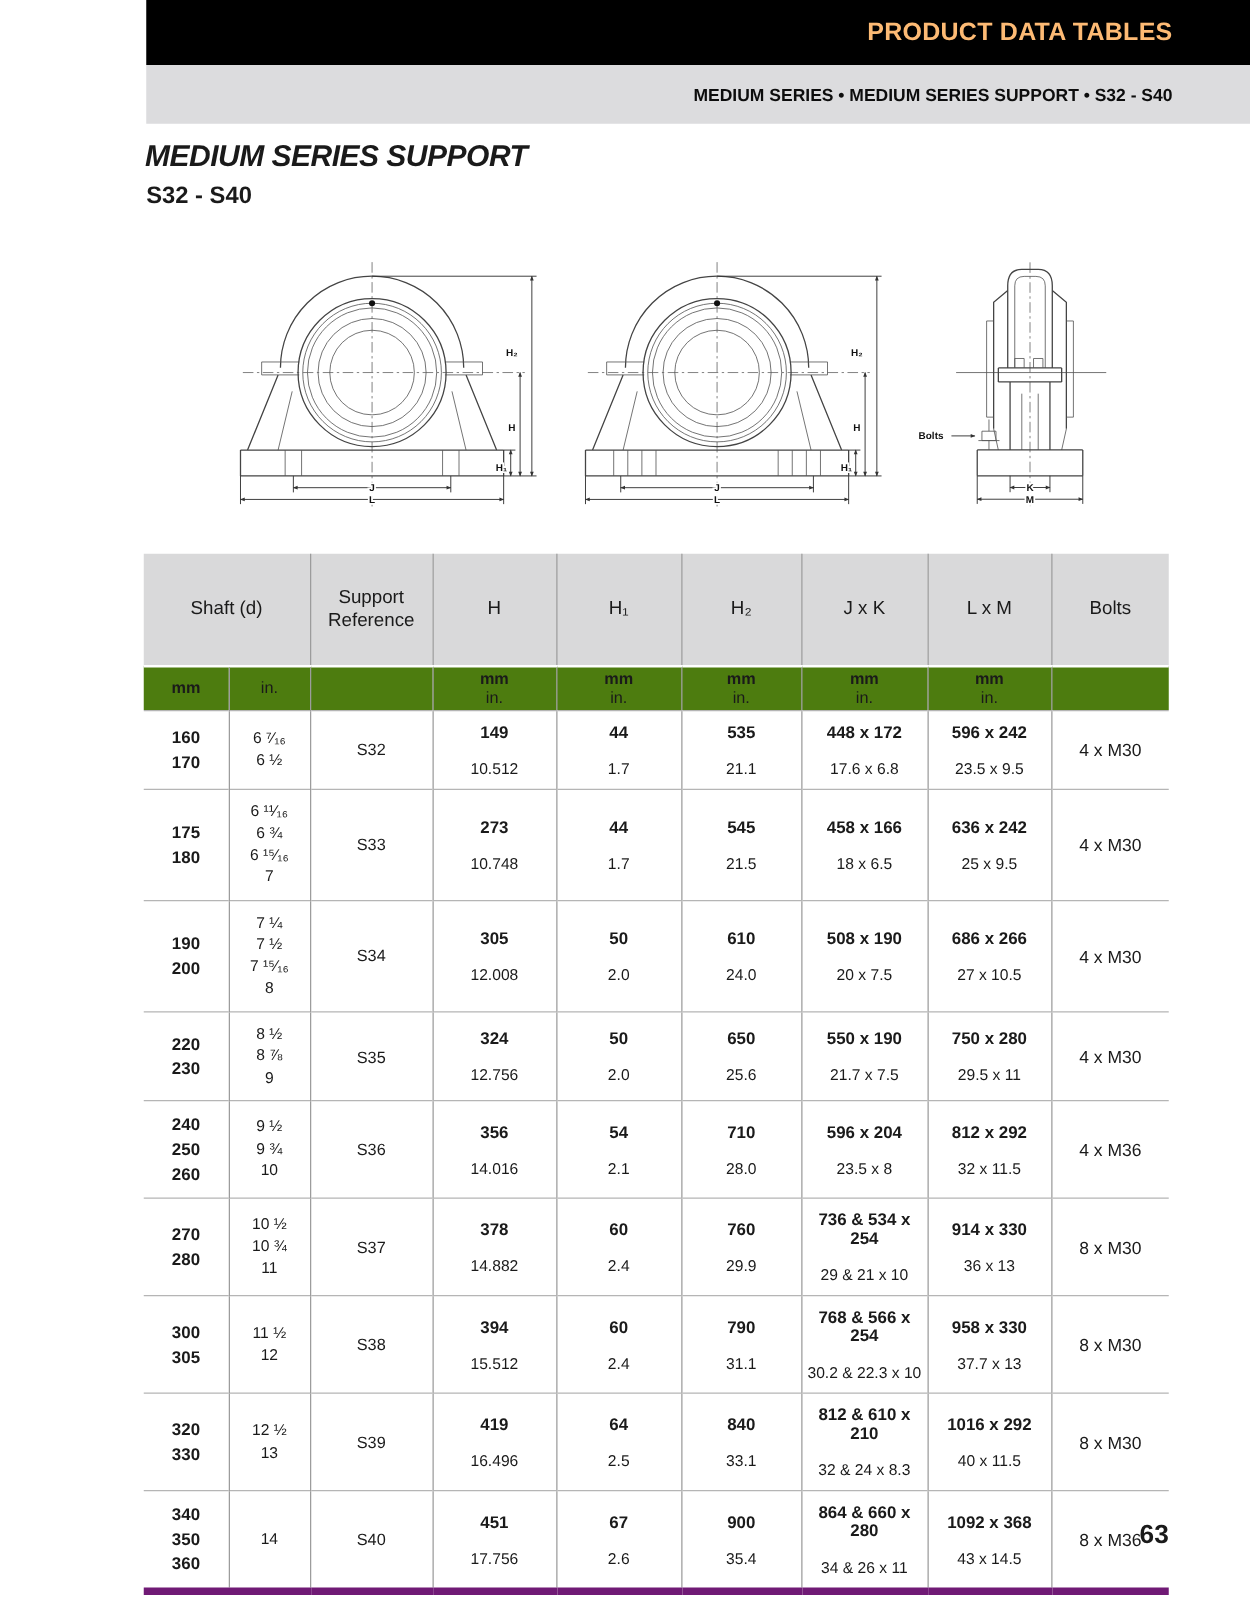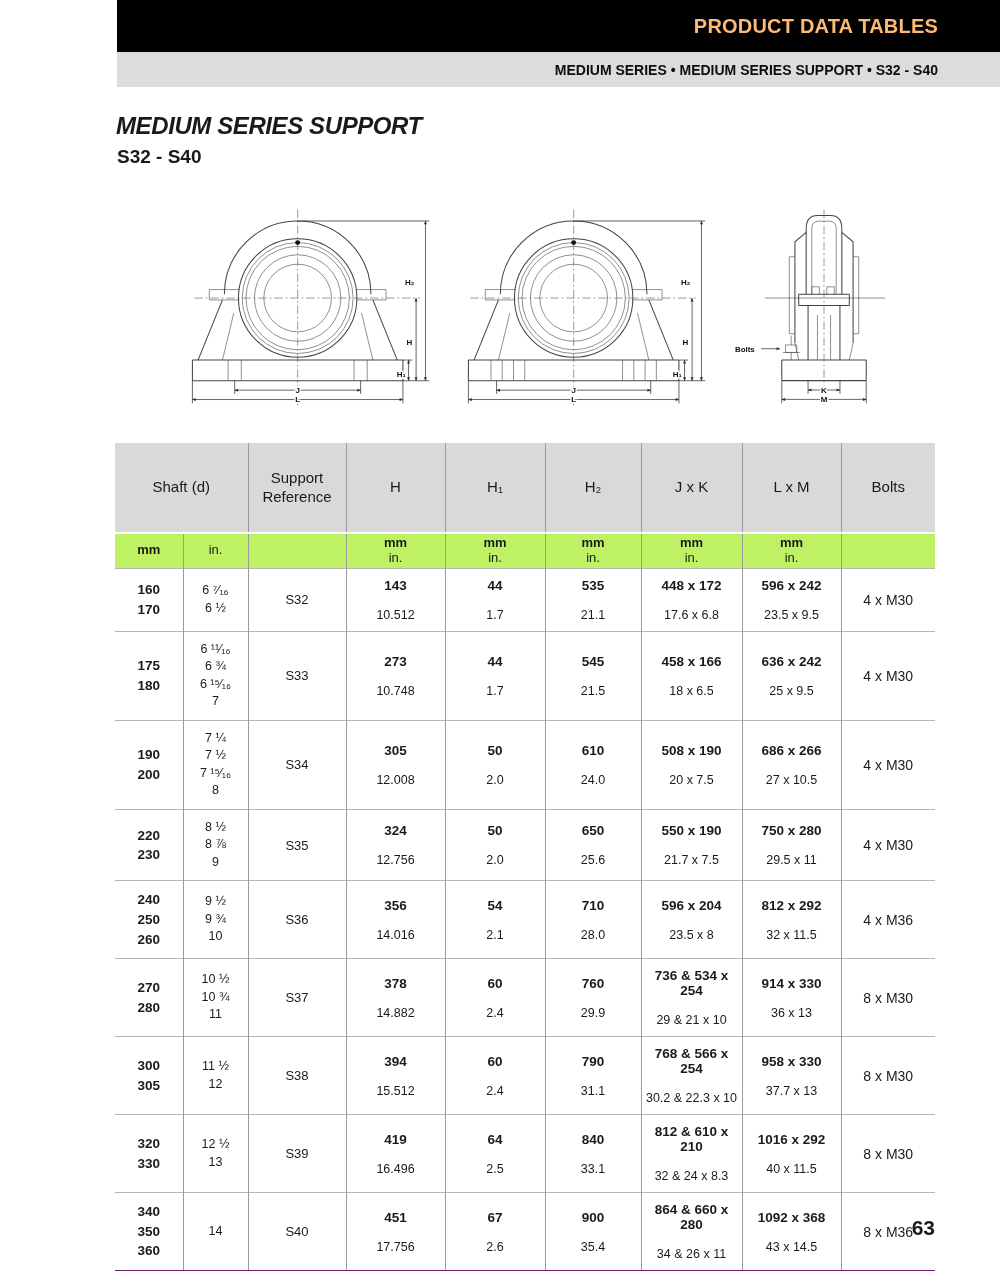--- a/index.html
+++ b/index.html
@@ -4,21 +4,21 @@
 <style>
   * { margin:0; padding:0; box-sizing:border-box; }
   html,body { width:1000px; height:1280px; background:#fff;
     font-family:"Liberation Sans","DejaVu Sans",sans-serif; color:#1a1a1a; }
   .page { position:relative; width:1000px; height:1280px; overflow:hidden; background:#fff; }
 
   
   .kicker-bar { position:absolute; left:117px; right:0; top:0; height:52px; background:#000;
     display:flex; align-items:center; justify-content:flex-end; padding-right:62px; }
   .kicker-bar span { color:#fdba74; font-weight:bold; font-size:20px; letter-spacing:.2px; }
-  .breadcrumb-bar { position:absolute; left:117px; right:0; top:52px; height:35px; background:#dcdcde;
+  .breadcrumb-bar { position:absolute; left:117px; right:0; top:52px; height:47px; background:#dcdcde;
     display:flex; align-items:center; justify-content:flex-end; padding-right:62px; }
   .breadcrumb-bar span { color:#0d0d0d; font-weight:bold; font-size:14px; }
 
   
   .page-title { position:absolute; left:116px; top:112px; font-size:24px; font-weight:bold;
     font-style:italic; letter-spacing:-.4px; }
   .page-subtitle { position:absolute; left:117px; top:146px; font-size:19px; font-weight:bold; }
 
   
   .diagrams { position:absolute; left:115px; top:198px; width:820px; height:238px; }
@@ -31,25 +31,25 @@
   .cline { stroke:#666; stroke-width:.7; fill:none; stroke-dasharray:9 3 2 3; }
   .dim   { stroke:#333; stroke-width:.8; fill:none; }
   .dimtx { font-size:8.5px; fill:#111; paint-order:stroke; stroke:#fff; stroke-width:3px; font-weight:bold; }
 
   
   .spec-table { position:absolute; left:115px; top:443px; width:820px; border-collapse:collapse;
     table-layout:fixed; }
   .spec-table th, .spec-table td { text-align:center; vertical-align:middle; }
   .spec-table th + th, .spec-table td + td { border-left:1px solid #9c9c9c; }
   .head-main th { background:#d9d9da; height:90px; font-weight:400; font-size:15px; line-height:1.25; padding:4px; }
-  .head-units th { background:#bef264; height:32px; font-size:13px; font-weight:400; padding:2px;
+  .head-units th { background:#4d7c0f; height:32px; font-size:13px; font-weight:400; padding:2px;
     border-top:2px solid #fff; line-height:1.15; }
   .head-units .u-mm, .head-units .b { font-weight:bold; }
   .spec-table tbody td { border-top:1px solid #b5b5b5; padding:9px 4px; }
-  .spec-table tbody tr:last-child td { border-bottom:1px solid #701a75; }
+  .spec-table tbody tr:last-child td { border-bottom:6px solid #701a75; }
   .c-mm  { font-weight:bold; font-size:13.5px; white-space:pre-line; line-height:1.45; }
   .c-in  { font-size:12.5px; white-space:pre-line; line-height:1.4; }
   .c-ref { font-size:13px;margin-left:13px; }
   .v-mm  { font-weight:bold; font-size:13.5px; }
   .v-in  { font-size:12.5px; margin-top:15px; }
   .c-bolts { font-size:14px; }
 
   
   .footer { position:absolute; right:65px; top:1216px; display:flex; align-items:baseline; gap:10px; }
   .footer .cat { font-weight:bold; font-size:13.5px; letter-spacing:.1px; }
@@ -221,21 +221,21 @@
       </tr>
     </thead>
     <tbody id="rows">
         <tr>
       <td class="c-mm">160
 170</td>
       <td class="c-in">6 ⁷⁄₁₆
 6 ½</td>
       <td class="c-ref">S32</td>
       <td class="c-val">
-        <div class="v-mm">143</div>
+        <div class="v-mm">149</div>
         <div class="v-in">10.512</div>
       </td>
       <td class="c-val">
         <div class="v-mm">44</div>
         <div class="v-in">1.7</div>
       </td>
       <td class="c-val">
         <div class="v-mm">535</div>
         <div class="v-in">21.1</div>
       </td>

